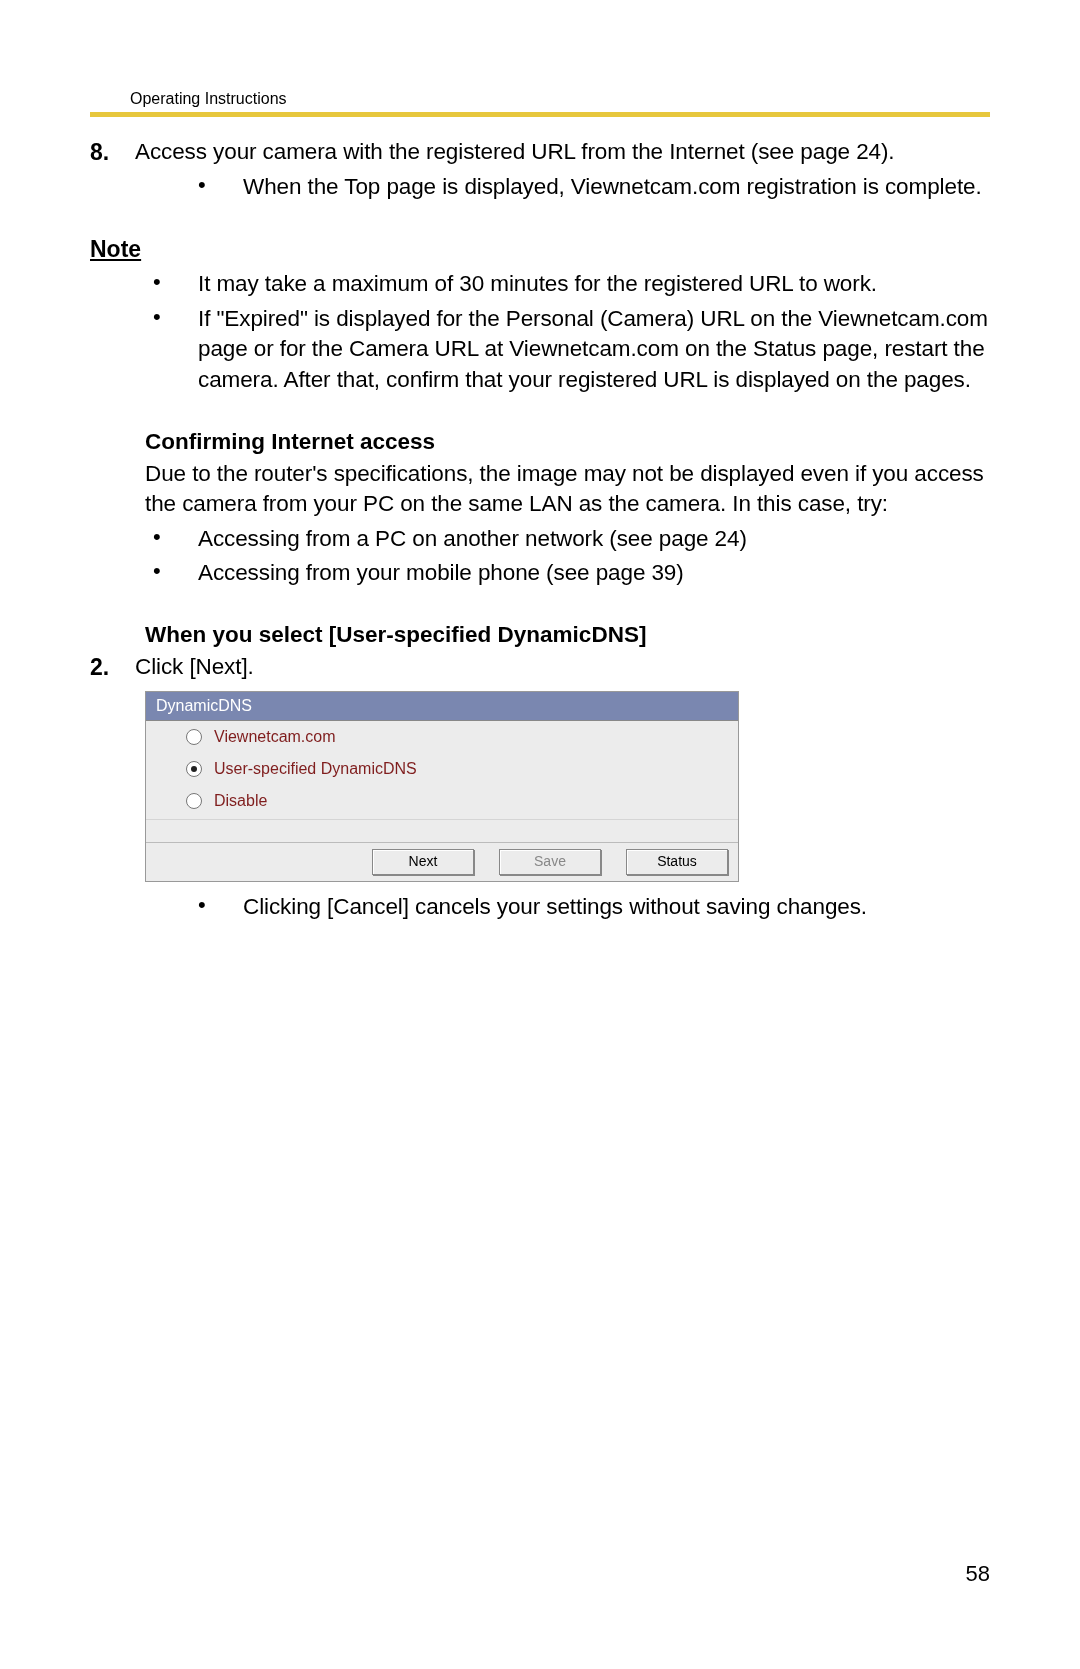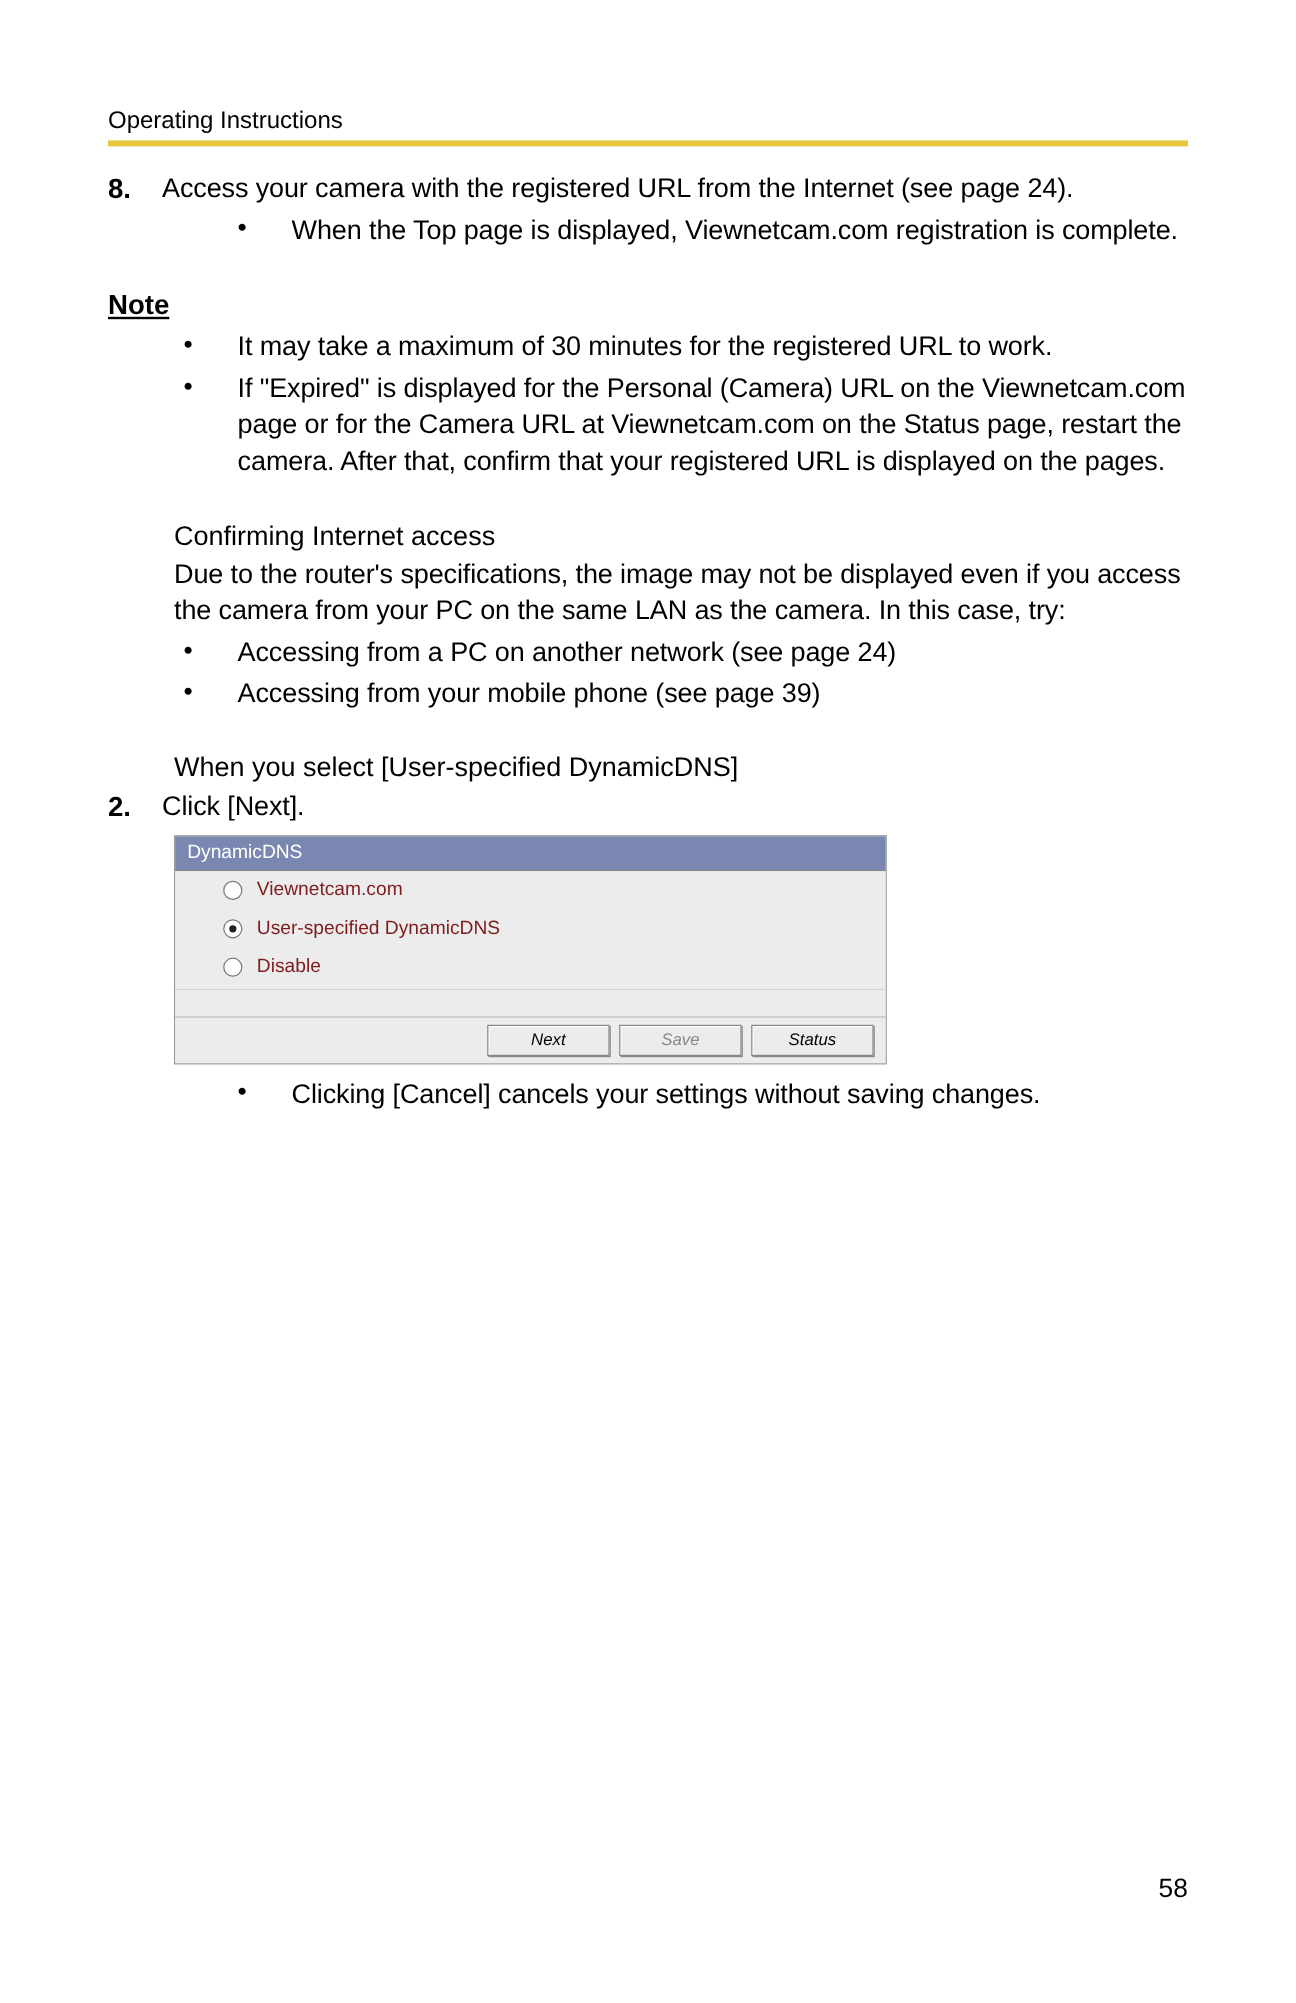--- a/index.html
+++ b/index.html
@@ -9,22 +9,23 @@
     font-family: Arial, Helvetica, sans-serif;
     color: #000000;
     width: 1080px;
     height: 1669px;
     position: relative;
   }
   .page {
     padding: 90px 90px 60px 90px;
   }
   .header-label {
-    font-size: 20px;
+    font-size: 16px;
     margin-bottom: 4px;
+    margin-left: 40px;
   }
   .header-rule {
     height: 5px;
     background: #e7c73c;
     margin-bottom: 20px;
   }
   .body-text {
     font-size: 22.5px;
     line-height: 1.35;
     letter-spacing: -0.1px;
@@ -59,21 +60,21 @@
     flex: 1;
   }
   .note-heading {
     font-weight: bold;
     text-decoration: underline;
     font-size: 23px;
     margin-top: 34px;
     margin-bottom: 6px;
   }
   .section-bold {
-    font-weight: normal;
+    font-weight: bold;
     font-size: 22.5px;
     margin-top: 34px;
     margin-bottom: 4px;
   }
   .indent-block { margin-left: 55px; }
   .screenshot-img {
     margin-left: 55px;
     margin-top: 8px;
     width: 592px;
     border: 1px solid #999;
@@ -115,22 +116,21 @@
     height: 22px;
     background: #ececec;
     border-top: 1px solid #d5d5d5;
   }
   .ss-btnbar {
     background: #ececec;
     border-top: 1px solid #bbb;
     padding: 6px 10px;
     display: flex;
     justify-content: flex-end;
-    gap: 8px;
-    font-style: italic;
+    gap: 25px;
   }
   .ss-btn {
     width: 100px;
     height: 24px;
     background: #ececec;
     border: 1px solid #888;
     font-size: 14px;
     text-align: center;
     line-height: 22px;
     color: #000;

